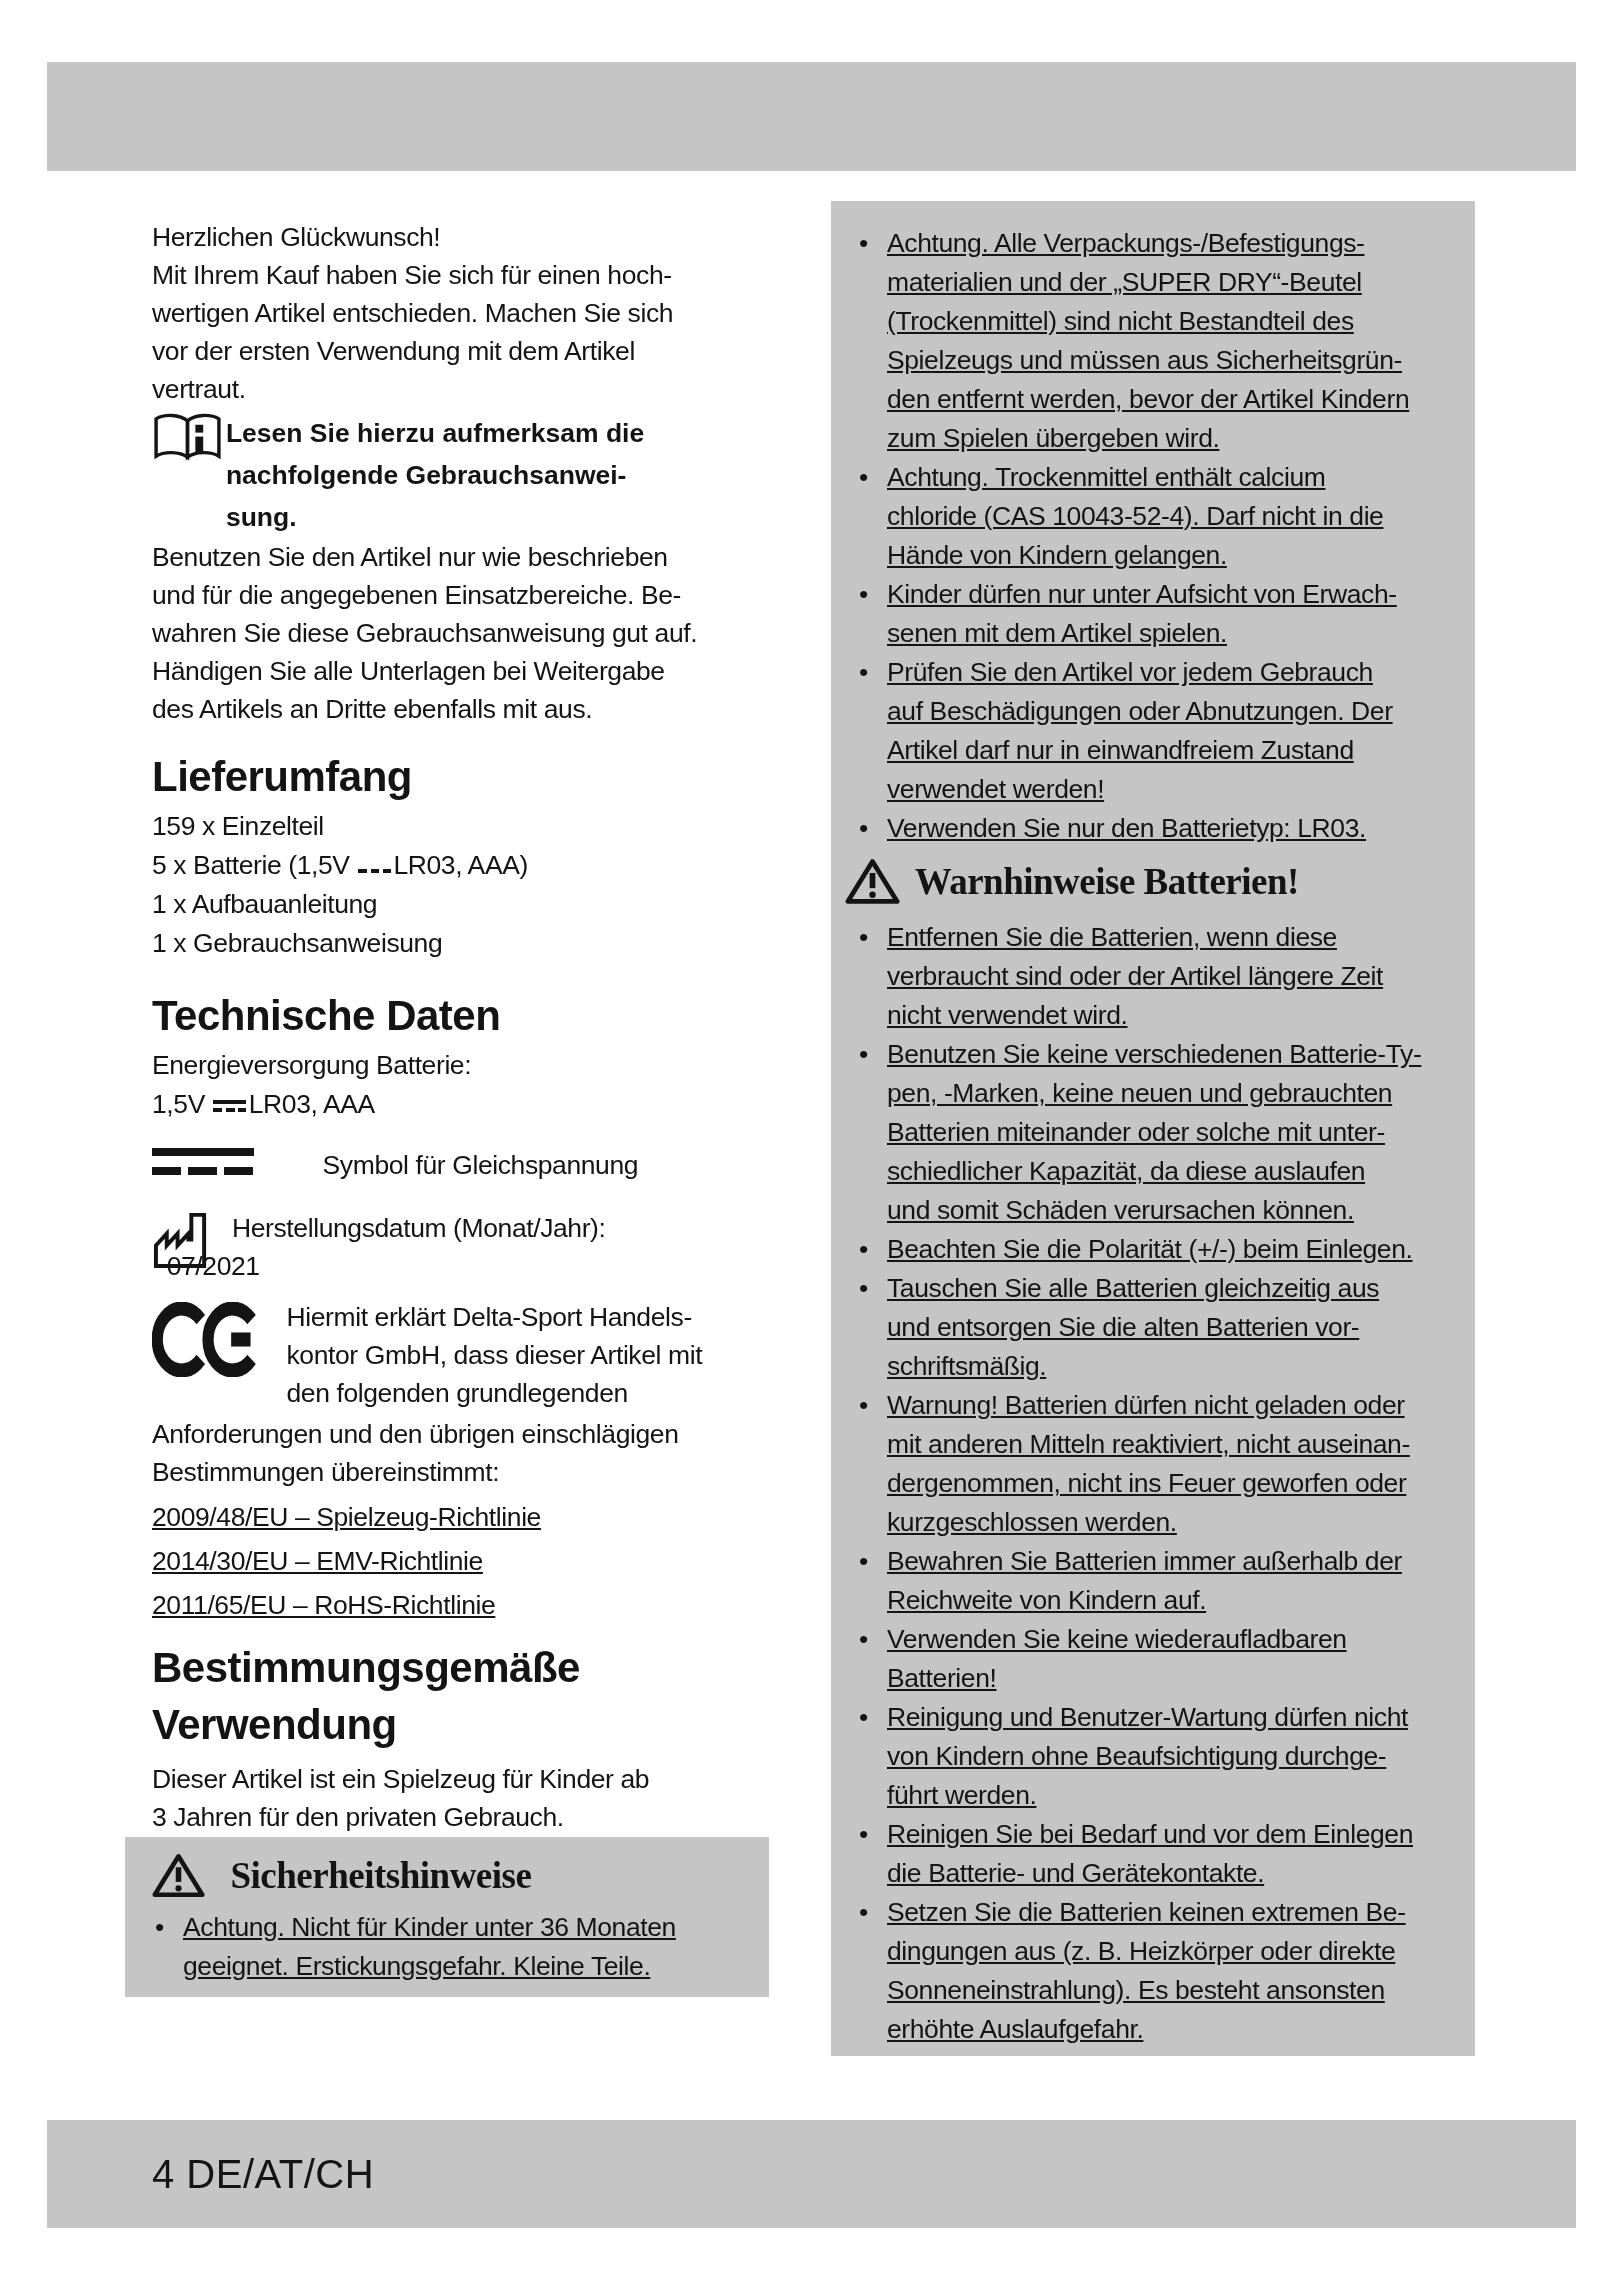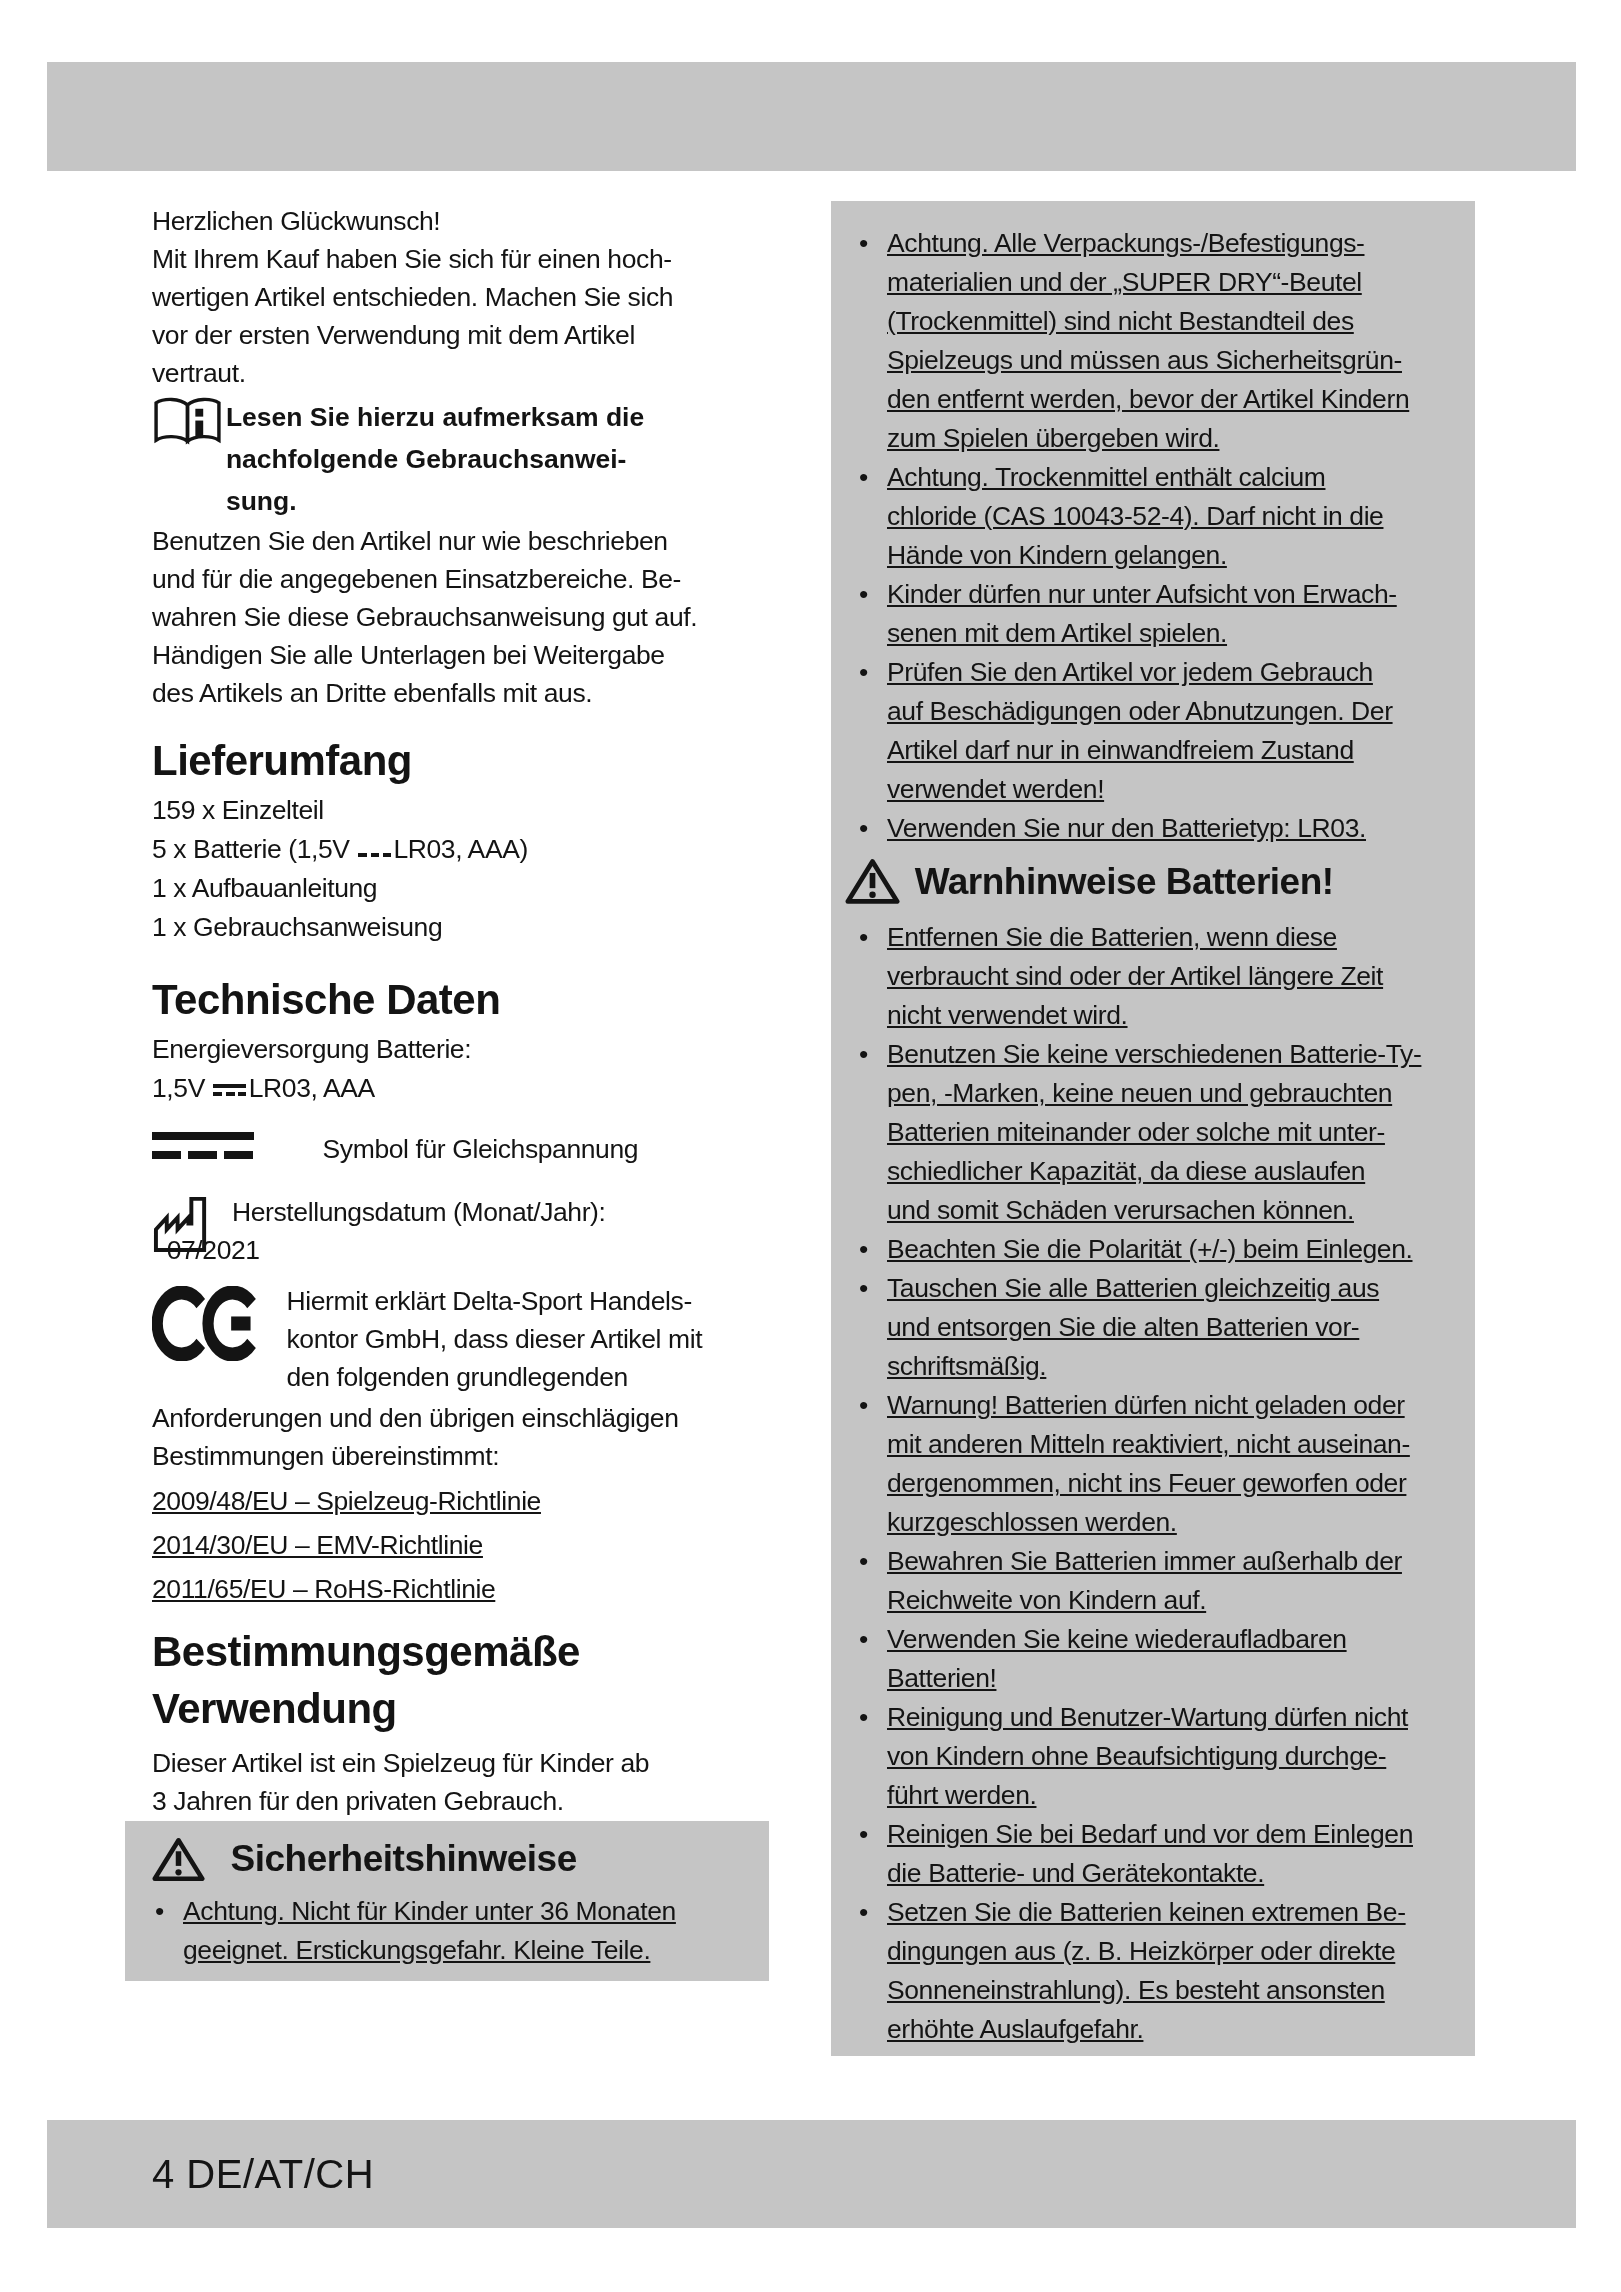--- a/index.html
+++ b/index.html
@@ -2,21 +2,21 @@
 <html style="--gray: #c5c5c5; --text: #141414;"><head>
 <meta charset="utf-8">
 <style>
   html,body{margin:0;padding:0;background:#fff;}
   .page{position:relative;width:1621px;height:2293px;background:#fff;overflow:hidden;
         font-family:"Liberation Sans",sans-serif;color:var(--text,#141414);}
   .bar{position:absolute;left:47px;width:1529px;background:var(--gray,#c5c5c5);}
   .header-bar{top:62px;height:109px;}
   .footer-bar{top:2120px;height:108px;display:flex;align-items:center;}
   .footer-bar span{padding-left:105px;font-size:40px;letter-spacing:0.5px;}
-  .col-left{position:absolute;left:152px;top:202px;width:637px;}
+  .col-left{position:absolute;left:152px;top:218px;width:637px;}
   .body{font-size:26.5px;line-height:38px;letter-spacing:-0.4px;}
   .pre{white-space:pre-line;}
   p{margin:0;}
   h2{font-size:42px;line-height:55px;margin:0;font-weight:700;letter-spacing:-0.5px;}
   h3{font-size:37px;margin:0;font-weight:700;letter-spacing:-0.5px;}
   .read-note{display:flex;margin-top:3.9px;}
   .read-note .note-text{font-weight:700;font-size:26.5px;line-height:42px;margin-left:2.9px;}
   .icon{flex:none;display:inline-block;}
   .h-delivery{margin-top:21.6px;}
   .delivery-list{margin-top:2.9px;}
@@ -40,21 +40,21 @@
   .ce-row{display:flex;align-items:flex-start;margin-top:13.7px;}
   .ce-row svg{margin-right:22.5px;margin-top:3.9px;}
   .ce-text2{margin-top:2.9px;}
   ul{list-style:none;margin:0;padding:0;text-decoration:underline;}
   .directives{margin-top:6.9px;}
   .directives li{line-height:38px;margin-bottom:5.9px;}
   .h-intended{margin-top:15px;line-height:57px;}
   .p-intended{margin-top:6.9px;}
   .gray-box{background:var(--gray,#c5c5c5);}
   .safety-box{margin-left:-27.4px;width:644px;margin-top:1px;padding:11.8px 0 11.8px 27.4px;box-sizing:border-box;}
-  .box-heading{display:flex;align-items:center;height:53px;}
+  .box-heading{display:flex;align-items:center;height:53px;font-family:Liberation Serif, serif;}
   .box-heading svg{margin-right:25.5px;}
   .bullets{margin-top:5.9px;}
   .bullets li{position:relative;line-height:39px;white-space:pre-line;}
   .bullets li::before{content:"\2022";position:absolute;left:-28px;top:0;}
   .safety-box .bullets{padding-left:31px;}
   .col-right{position:absolute;left:831px;top:201px;width:644px;height:1855px;box-sizing:border-box;
              padding:16.7px 9.8px 0 56px;}
   .col-right .box-heading{margin:7.8px 0 0 -42px;}
   .col-right .box-heading svg{margin-right:14.7px;}
   .col-right .bullets-2{margin-top:9.8px;}

